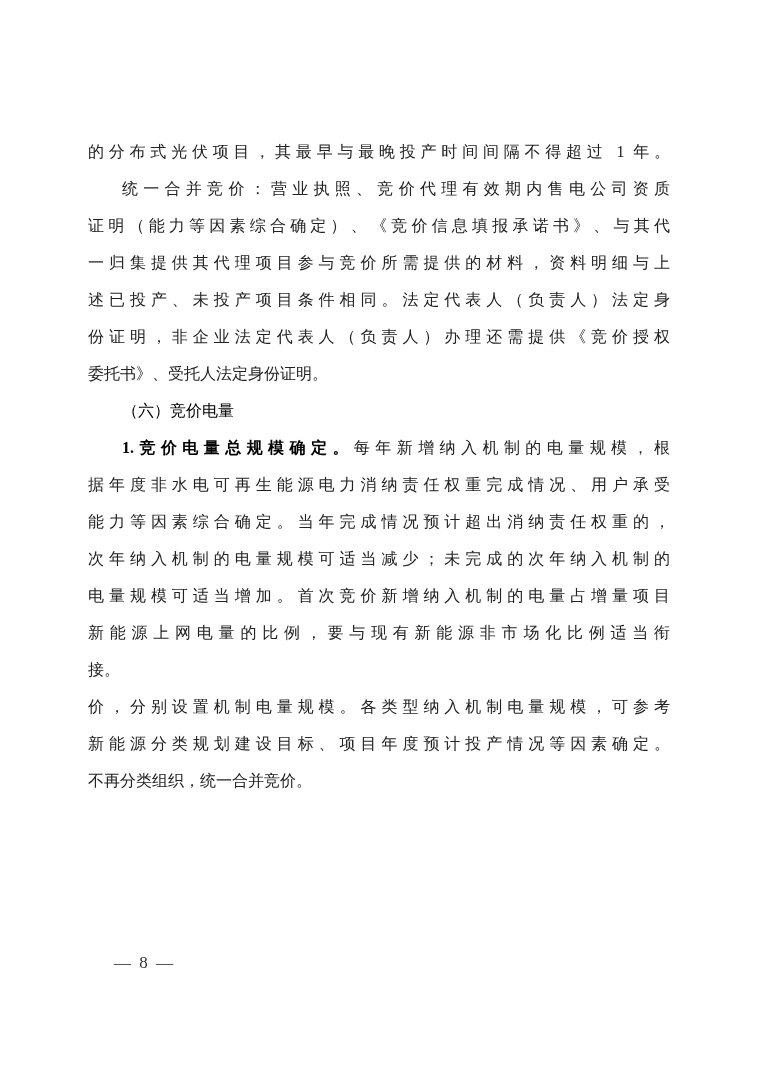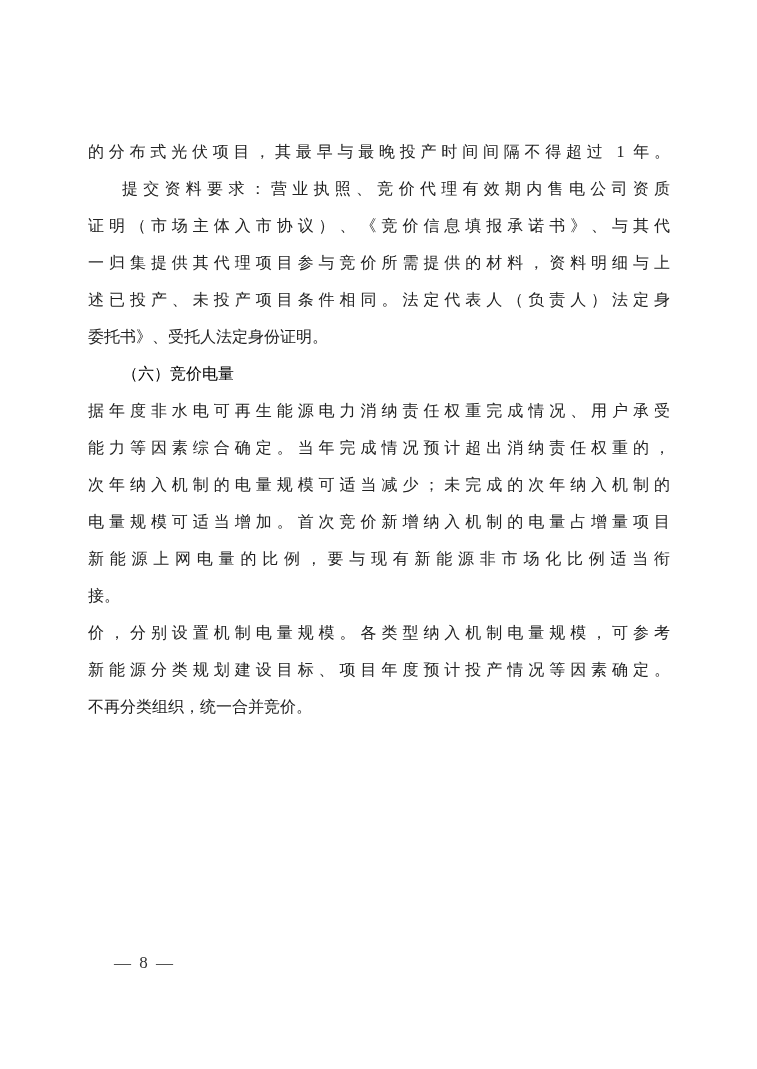--- a/index.html
+++ b/index.html
@@ -53,26 +53,28 @@
     color: #333333;
     letter-spacing: 2px;
   }
 </style>
 </head>
 <body>
 
 <div class="page">
   <div class="text-block">
       <div class="line justify"><span>的分布式光伏项目，其最早与最晚投产时间间隔不得超过 1 年。</span></div>
-      <div class="line indent justify"><span>提交资料要求：营业执照、竞价代理有效期内售电公司资质</span></div>
-      <div class="line justify"><span>证明（市场主体入市协议）、《竞价信息填报承诺书》、与其代</span></div>
+      <div class="line indent justify"><span>统一合并竞价：营业执照、竞价代理有效期内售电公司资质</span></div>
+      <div class="line justify"><span>证明（能力等因素综合确定）、《竞价信息填报承诺书》、与其代</span></div>
       <div class="line justify"><span>一归集提供其代理项目参与竞价所需提供的材料，资料明细与上</span></div>
       <div class="line justify"><span>述已投产、未投产项目条件相同。法定代表人（负责人）法定身</span></div>
+      <div class="line justify"><span>份证明，非企业法定代表人（负责人）办理还需提供《竞价授权</span></div>
       <div class="line"><span>委托书》、受托人法定身份证明。</span></div>
       <div class="line indent heading"><span>（六）竞价电量</span></div>
+      <div class="line indent justify"><b class="lead">1.竞价电量总规模确定。</b><span>每年新增纳入机制的电量规模，根</span></div>
       <div class="line justify"><span>据年度非水电可再生能源电力消纳责任权重完成情况、用户承受</span></div>
       <div class="line justify"><span>能力等因素综合确定。当年完成情况预计超出消纳责任权重的，</span></div>
       <div class="line justify"><span>次年纳入机制的电量规模可适当减少；未完成的次年纳入机制的</span></div>
       <div class="line justify"><span>电量规模可适当增加。首次竞价新增纳入机制的电量占增量项目</span></div>
       <div class="line justify"><span>新能源上网电量的比例，要与现有新能源非市场化比例适当衔</span></div>
       <div class="line"><span>接。</span></div>
       <div class="line justify"><span>价，分别设置机制电量规模。各类型纳入机制电量规模，可参考</span></div>
       <div class="line justify"><span>新能源分类规划建设目标、项目年度预计投产情况等因素确定。</span></div>
       <div class="line"><span>不再分类组织，统一合并竞价。</span></div>
     </div>

